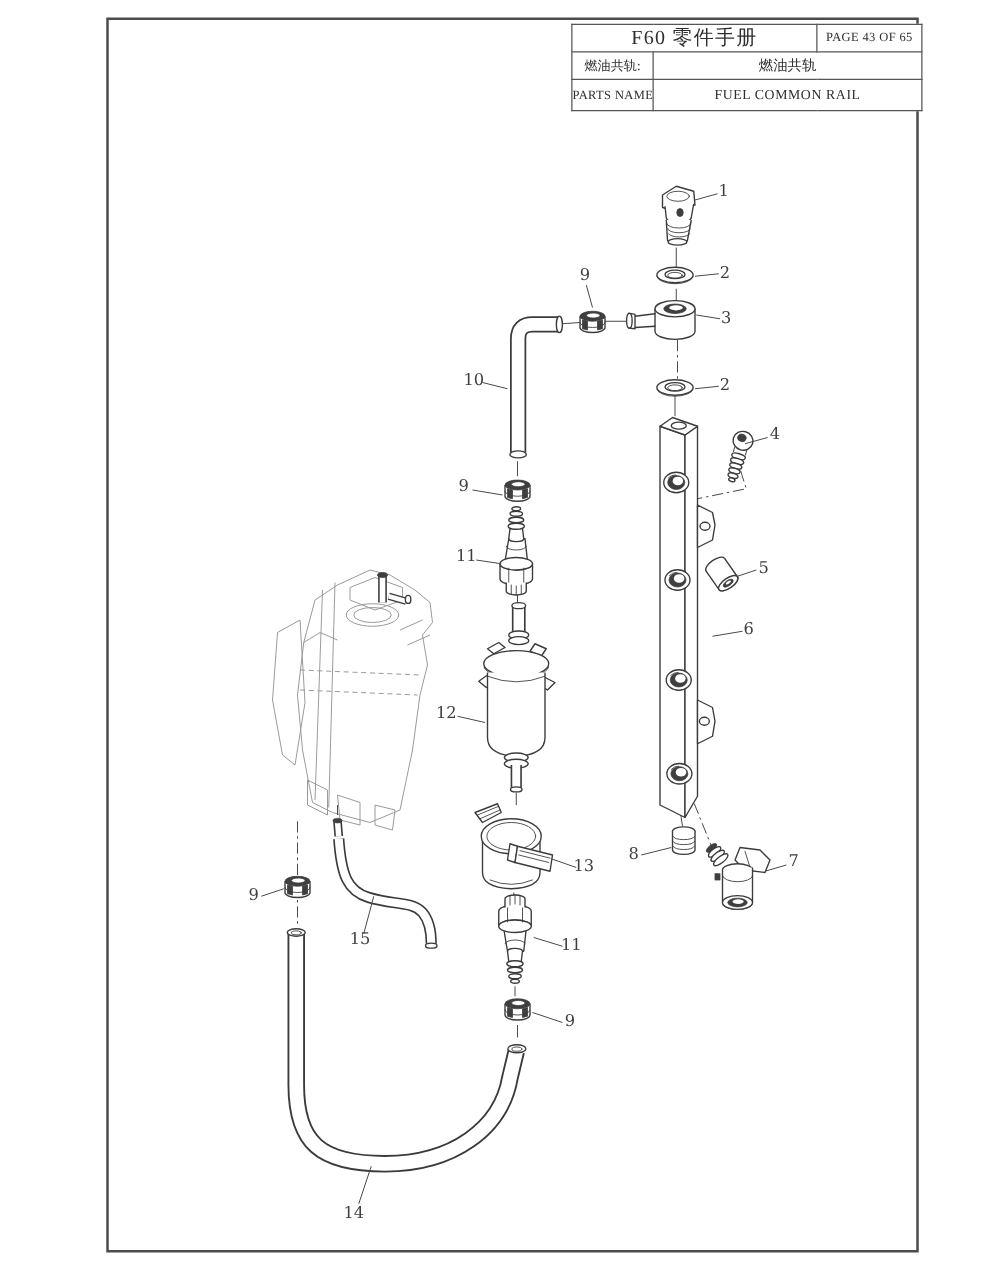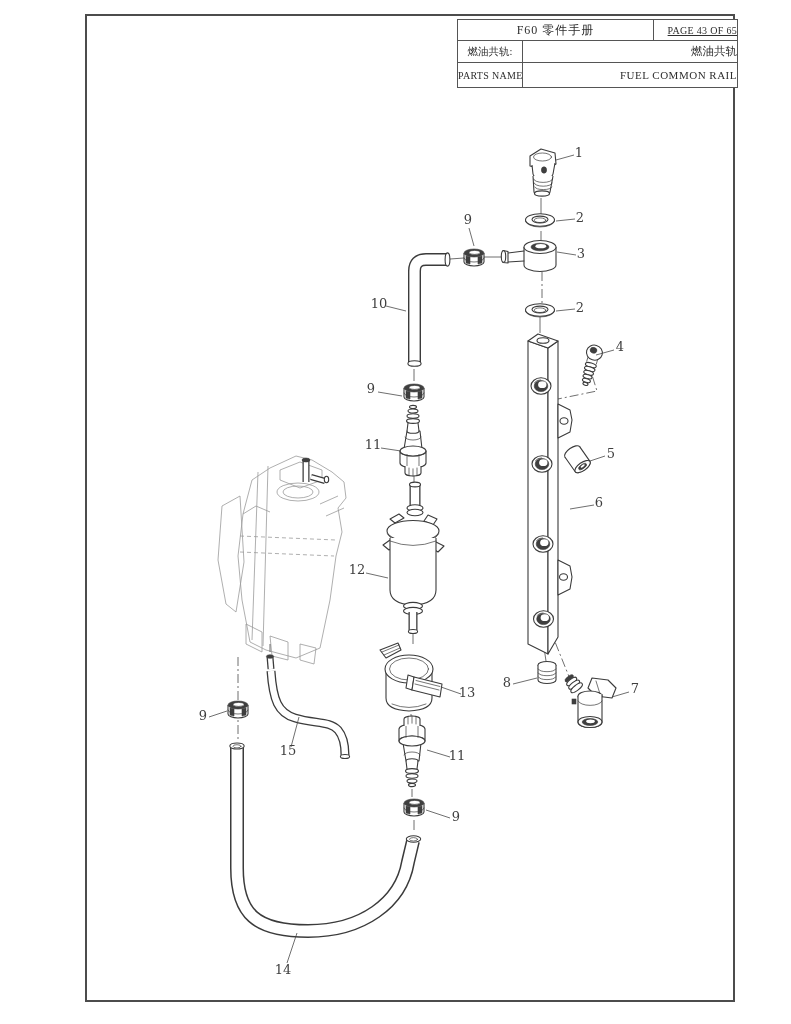--- a/index.html
+++ b/index.html
@@ -4,26 +4,26 @@
 <style>
   html,body{margin:0;padding:0;background:#fff;}
   .page{position:relative;width:791px;height:1024px;background:#fff;overflow:hidden;
         font-family:"Liberation Serif", serif;}
   .page-border{position:absolute;left:85px;top:14px;width:650px;height:988px;
         border:2px solid #4c4c4c;box-sizing:border-box;background:#fff;}
   table.hdr{position:absolute;left:457px;top:19px;width:281px;border-collapse:collapse;
         table-layout:fixed;background:#fff;}
   table.hdr td{border:1px solid #555;padding:0;vertical-align:middle;background:#fff;
         color:#2e2e2e;white-space:nowrap;overflow:hidden;}
-  td.c-title{text-align:center;font-size:12px;letter-spacing:1px;height:20px;}
-  td.c-page{text-align:right;font-size:10px;height:20px;letter-spacing:0.3px;text-decoration:underline;}
+  td.c-title{text-align:center;font-size:16px;letter-spacing:1px;height:20px;}
+  td.c-page{text-align:center;font-size:10px;height:20px;letter-spacing:0.3px;}
   td.c-lab{text-align:center;font-size:10.5px;height:21px;}
   td.c-lab2{text-align:center;font-size:10px;height:24px;letter-spacing:0.3px;}
-  td.c-val{text-align:right;font-size:11.5px;padding-left:8px;height:21px;}
-  td.c-val2{text-align:right;font-size:11px;padding-left:8px;height:24px;letter-spacing:0.5px;}
+  td.c-val{text-align:center;font-size:11.5px;padding-left:8px;height:21px;}
+  td.c-val2{text-align:center;font-size:11px;padding-left:8px;height:24px;letter-spacing:0.5px;}
   svg#dwg{position:absolute;left:0;top:0;}
   .ln{fill:none;stroke:#3b3b3b;stroke-width:1.1;stroke-linecap:round;stroke-linejoin:round;}
   .fw{fill:#fff;stroke:#3b3b3b;stroke-width:1.1;stroke-linejoin:round;}
   .fd{fill:#3f3f3f;stroke:#3b3b3b;stroke-width:0.6;}
   .thin{stroke-width:0.7;}
   .cl{fill:none;stroke:#4a4a4a;stroke-width:0.8;}
   .cld{fill:none;stroke:#4a4a4a;stroke-width:0.8;stroke-dasharray:9 3 2 3;}
   .lead{stroke:#4a4a4a;stroke-width:0.8;}
   .eng{fill:none;stroke:#9a9a9a;stroke-width:0.8;stroke-linejoin:round;}
   .engd{fill:none;stroke:#9a9a9a;stroke-width:0.8;stroke-dasharray:4 3;}

